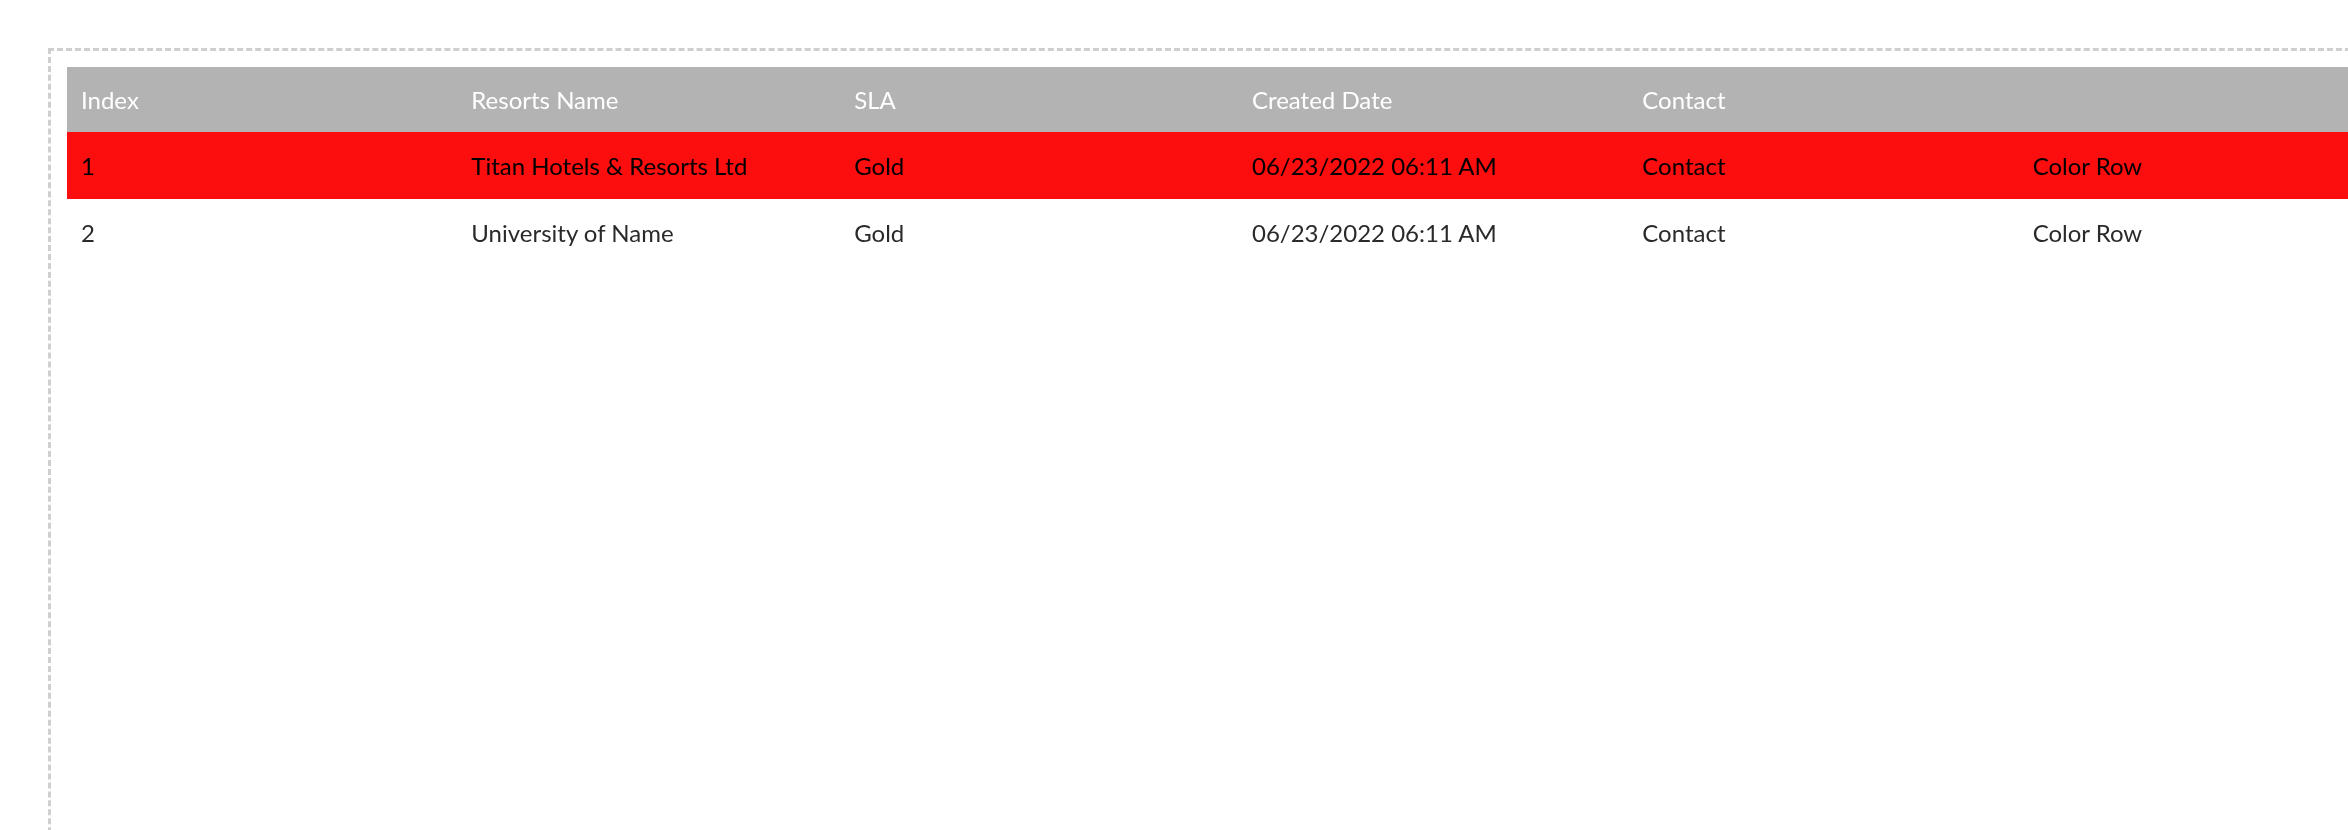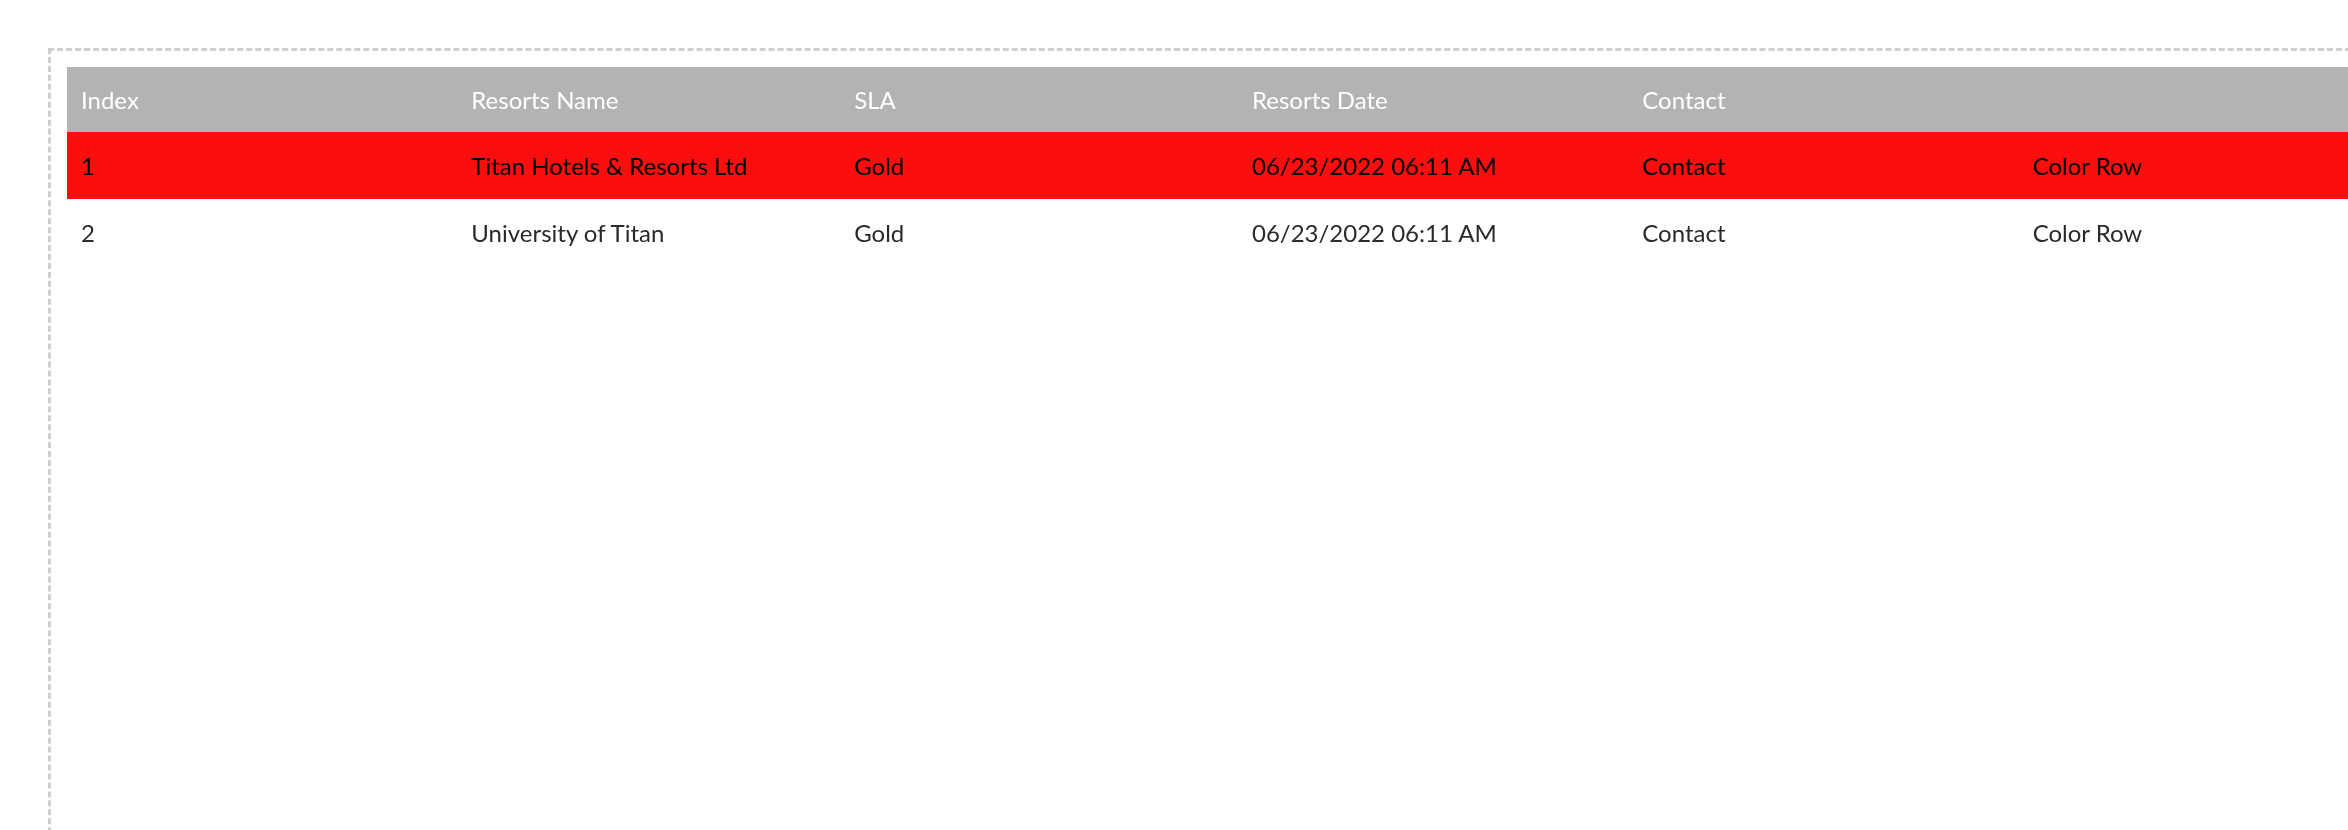--- a/index.html
+++ b/index.html
@@ -77,38 +77,38 @@
       <col class="c-sla">
       <col class="c-created">
       <col class="c-contact">
       <col class="c-color">
     </colgroup>
     <thead>
       <tr class="header-row">
         <th>Index</th>
         <th>Resorts Name</th>
         <th>SLA</th>
-        <th>Resorts Date</th>
+        <th>Created Date</th>
         <th>Contact</th>
         <th></th>
       </tr>
     </thead>
     <tbody id="tbody">
 
     <tr class="body-row highlighted">
           <td>1</td>
           <td>Titan Hotels &amp; Resorts Ltd</td>
           <td>Gold</td>
           <td>06/23/2022 06:11 AM</td>
           <td class="link-cell">Contact</td>
           <td class="link-cell">Color Row</td>
         </tr>
         <tr class="body-row normal">
           <td>2</td>
-          <td>University of Titan</td>
+          <td>University of Name</td>
           <td>Gold</td>
           <td>06/23/2022 06:11 AM</td>
           <td class="link-cell">Contact</td>
           <td class="link-cell">Color Row</td>
         </tr>
       </tbody>
   </table>
   <div class="filler"></div>
 </div>
 

